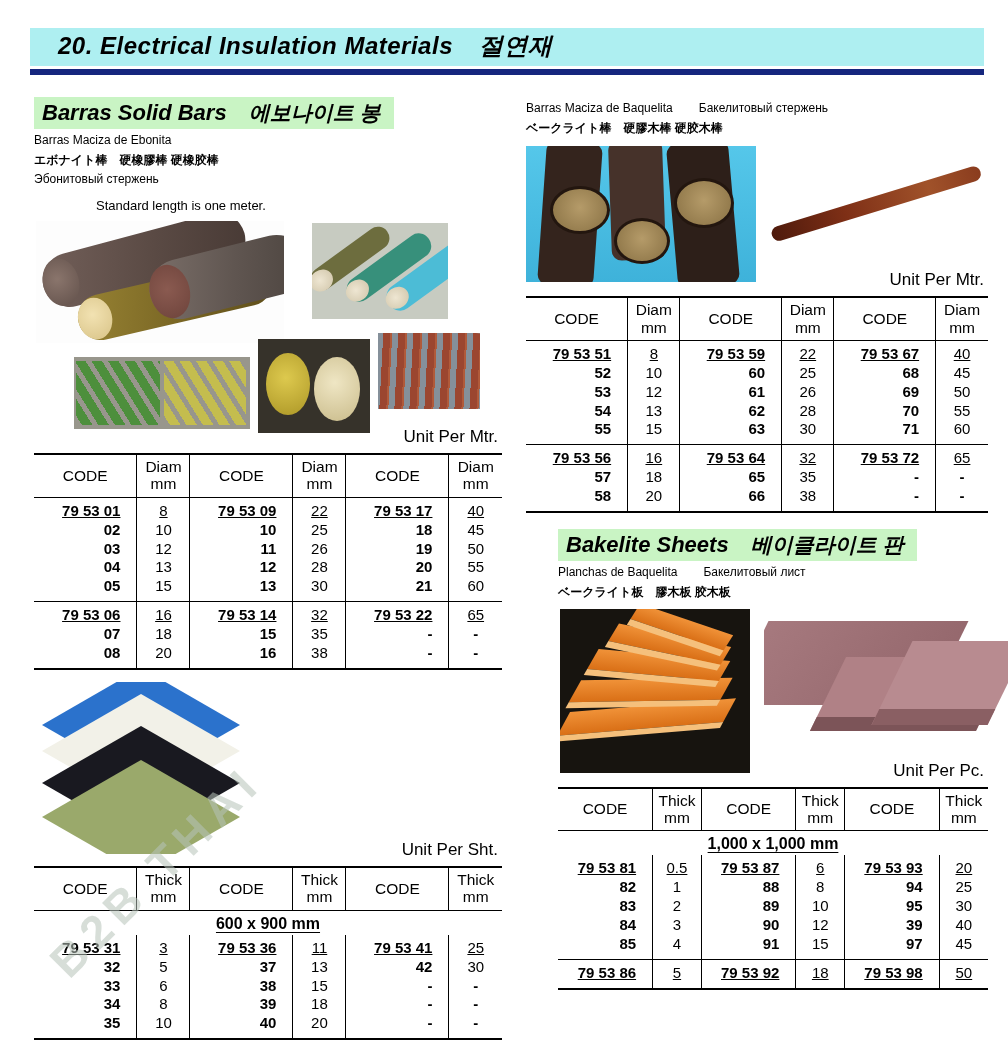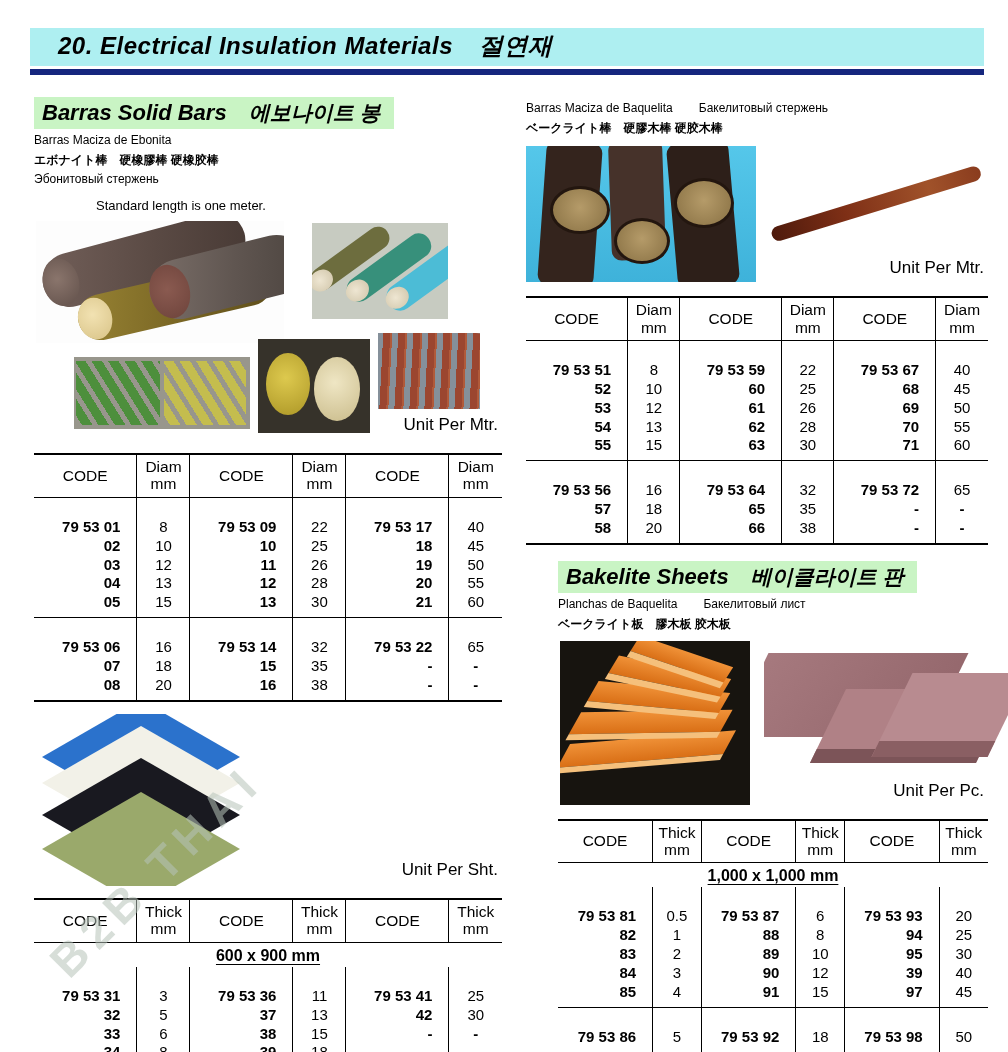--- a/index.html
+++ b/index.html
@@ -34,31 +34,31 @@
   table.spec th { font-weight:normal; font-size:15.5px; text-align:center;
     vertical-align:middle; padding:3px 0 4px; line-height:1.12; white-space:pre-line; }
   table.spec thead tr { border-bottom:1.8px solid #000; }
   table.spec th.code-col, table.spec td.code-col { width:22%; }
   table.spec th.val-col,  table.spec td.val-col  { width:11.33%; }
   table.spec th + th, table.spec tbody.grp td + td { border-left:1.5px solid #000; }
   table.spec td { font-size:15px; padding:0 4px; line-height:1.26; }
   table.spec td.code-col { text-align:right; font-weight:bold; padding-right:16px; }
   table.spec td.val-col { text-align:center; }
   table.spec td.val-col.dash { font-weight:bold; }
-  table.spec tbody.grp tr:first-child td { padding-top:20px; }
+  table.spec tbody.grp tr:first-child td { padding-top:4px;text-decoration:underline; }
   table.spec tbody.grp tr:last-child td { padding-bottom:5px; }
   table.spec tbody.grp + tbody.grp { border-top:1.8px solid #000; }
   table.spec tbody.size-row td { text-align:center; padding:3px 0 1px; }
   table.spec tbody.size-row span { font-weight:bold; font-size:16px;
     text-decoration:underline; text-underline-offset:3px; }
 
   
   .collage { position:relative; height:228px; margin-top:6px; }
   .photo { position:absolute; overflow:hidden; }
-  .unit-abs { position:absolute; right:4px; bottom:12px; }
+  .unit-abs { position:absolute; right:4px; bottom:0; }
 
   .ph-ebonite-bars { left:2px; top:2px; width:248px; height:122px; background:#fdfdfd; }
   .eb { position:absolute; border-radius:30px; }
   .eb::before { content:""; position:absolute; border-radius:50%; }
   .eb1 { left:4px; top:12px; width:208px; height:54px; transform:rotate(-15deg);
     background:linear-gradient(105deg,#73605a,#5a4a44 55%,#483a35); }
   .eb1::before { left:0; top:3px; width:36px; height:48px;
     background:radial-gradient(circle at 42% 42%,#8a756c,#61504a); }
   .eb2 { left:40px; top:56px; width:198px; height:46px; transform:rotate(-13deg);
     background:linear-gradient(105deg,#998434,#756222 60%,#5e4e1b); }

